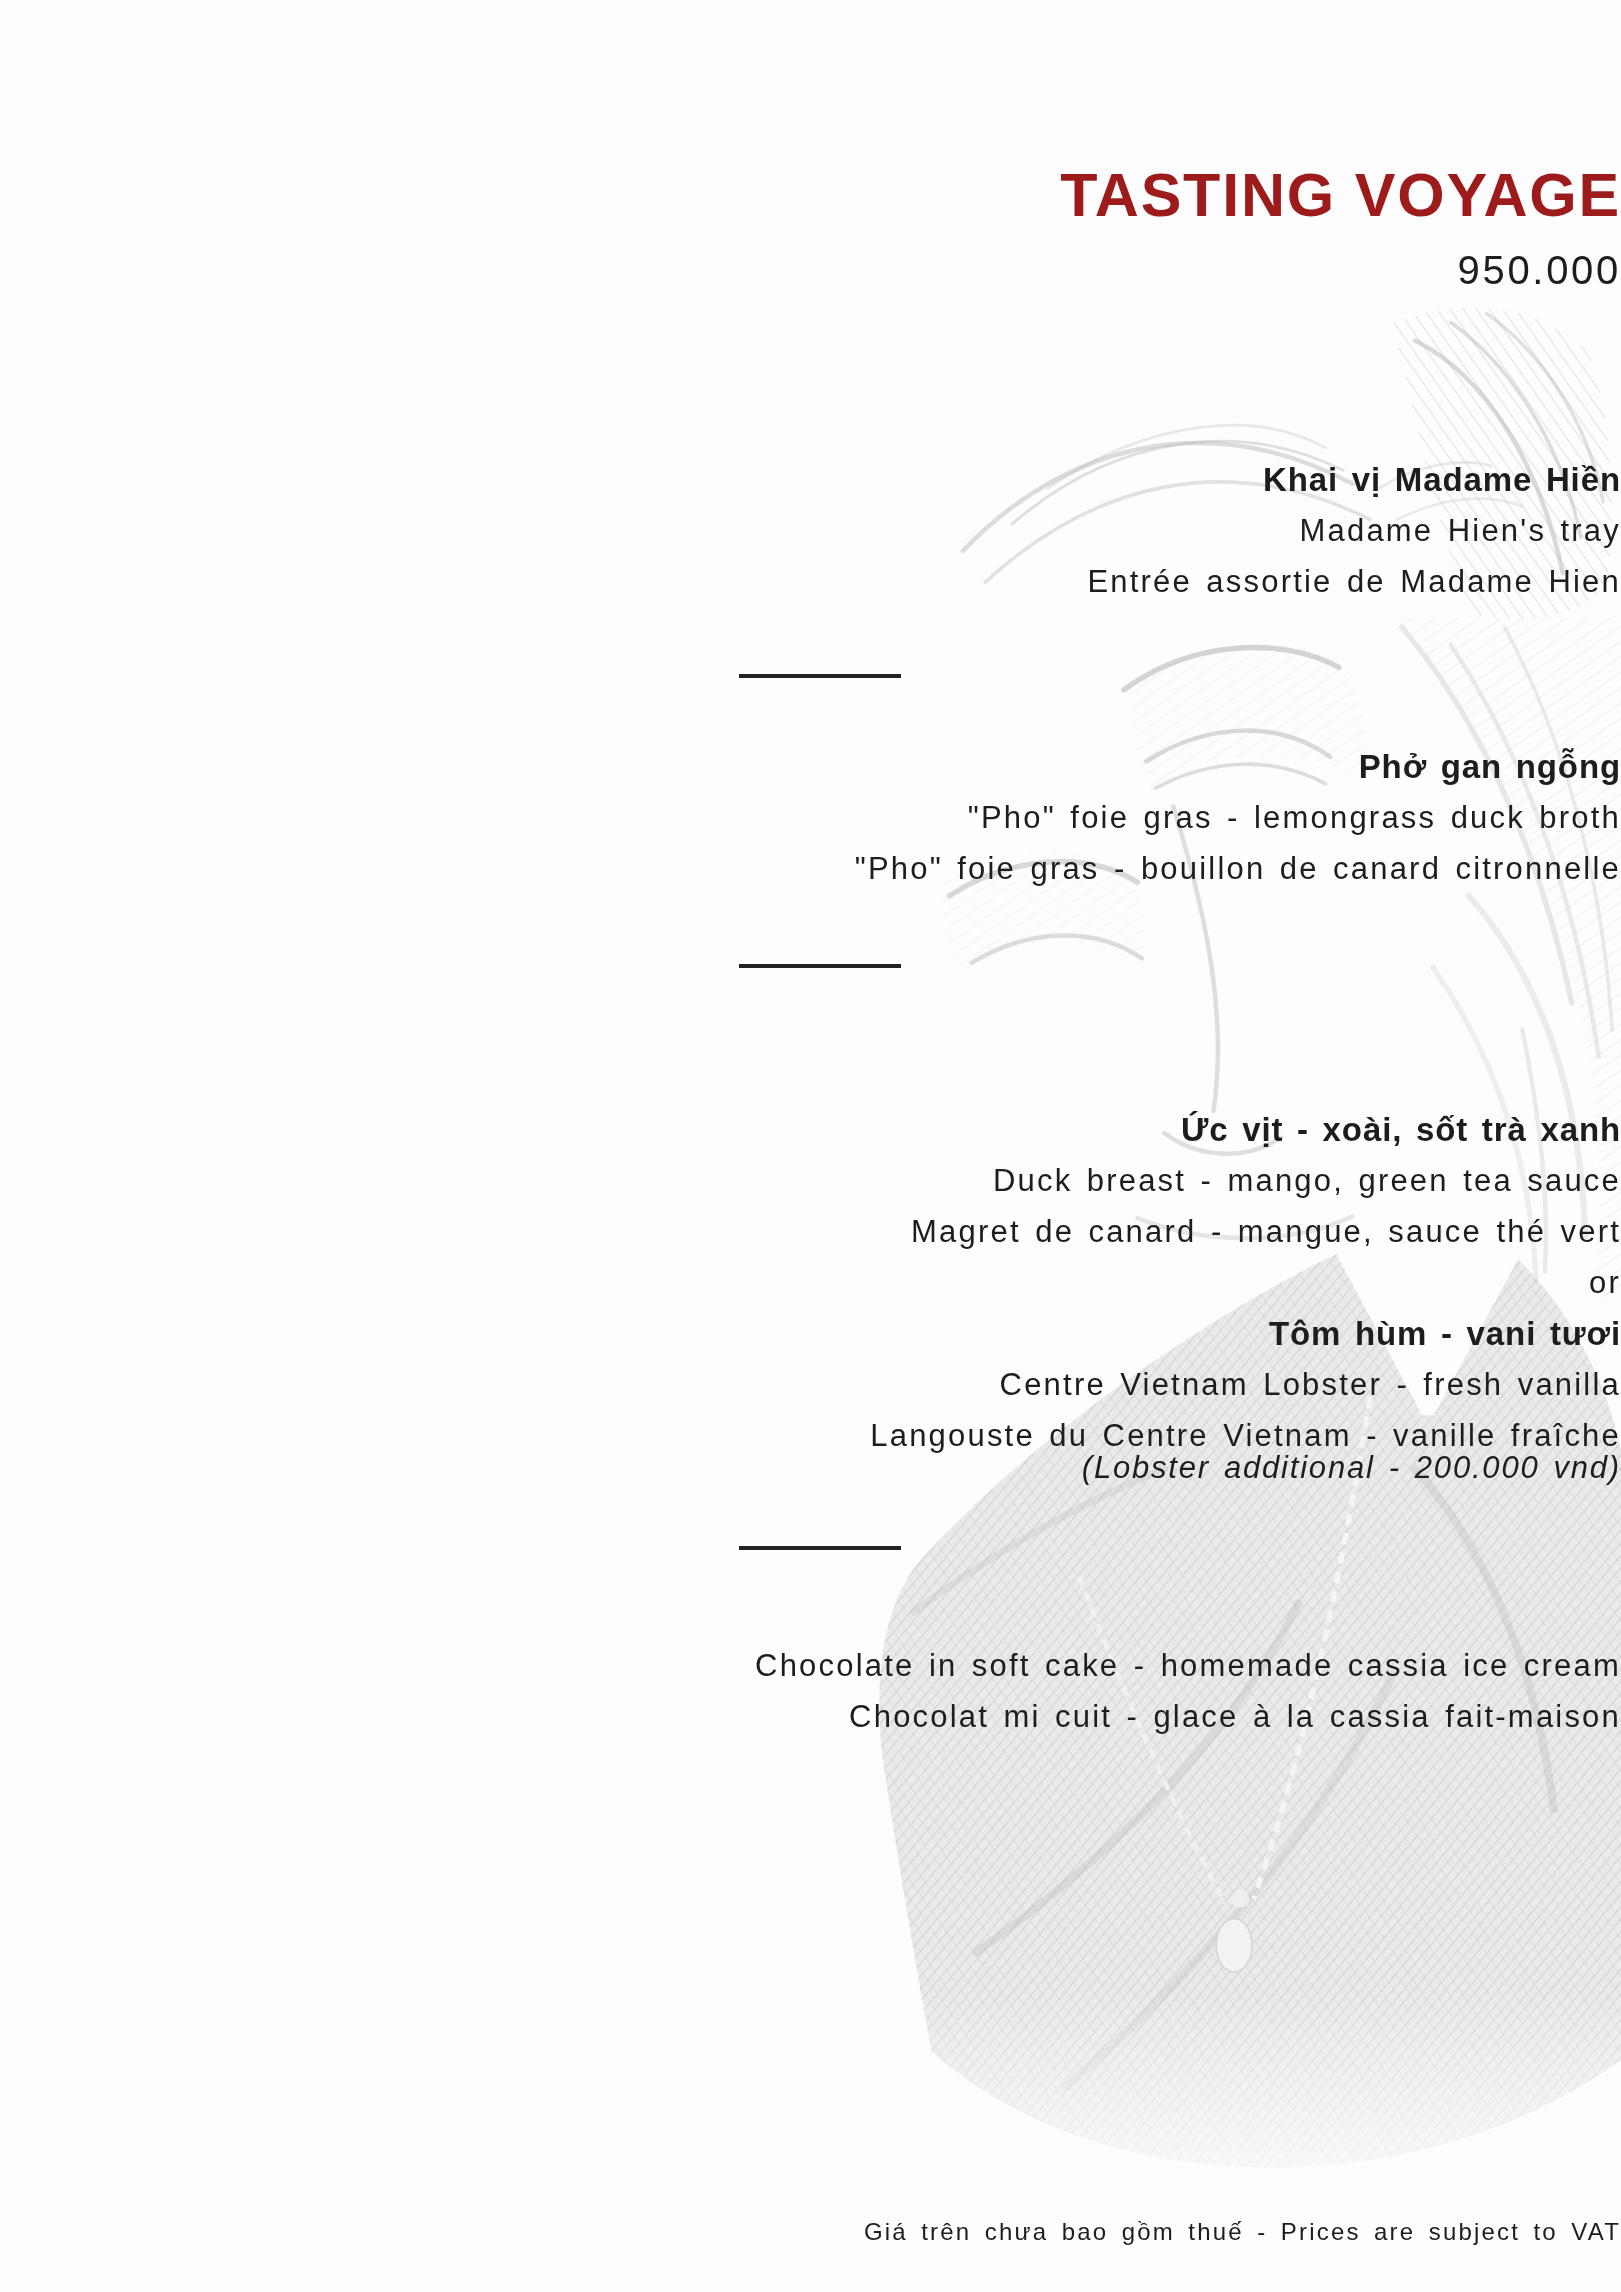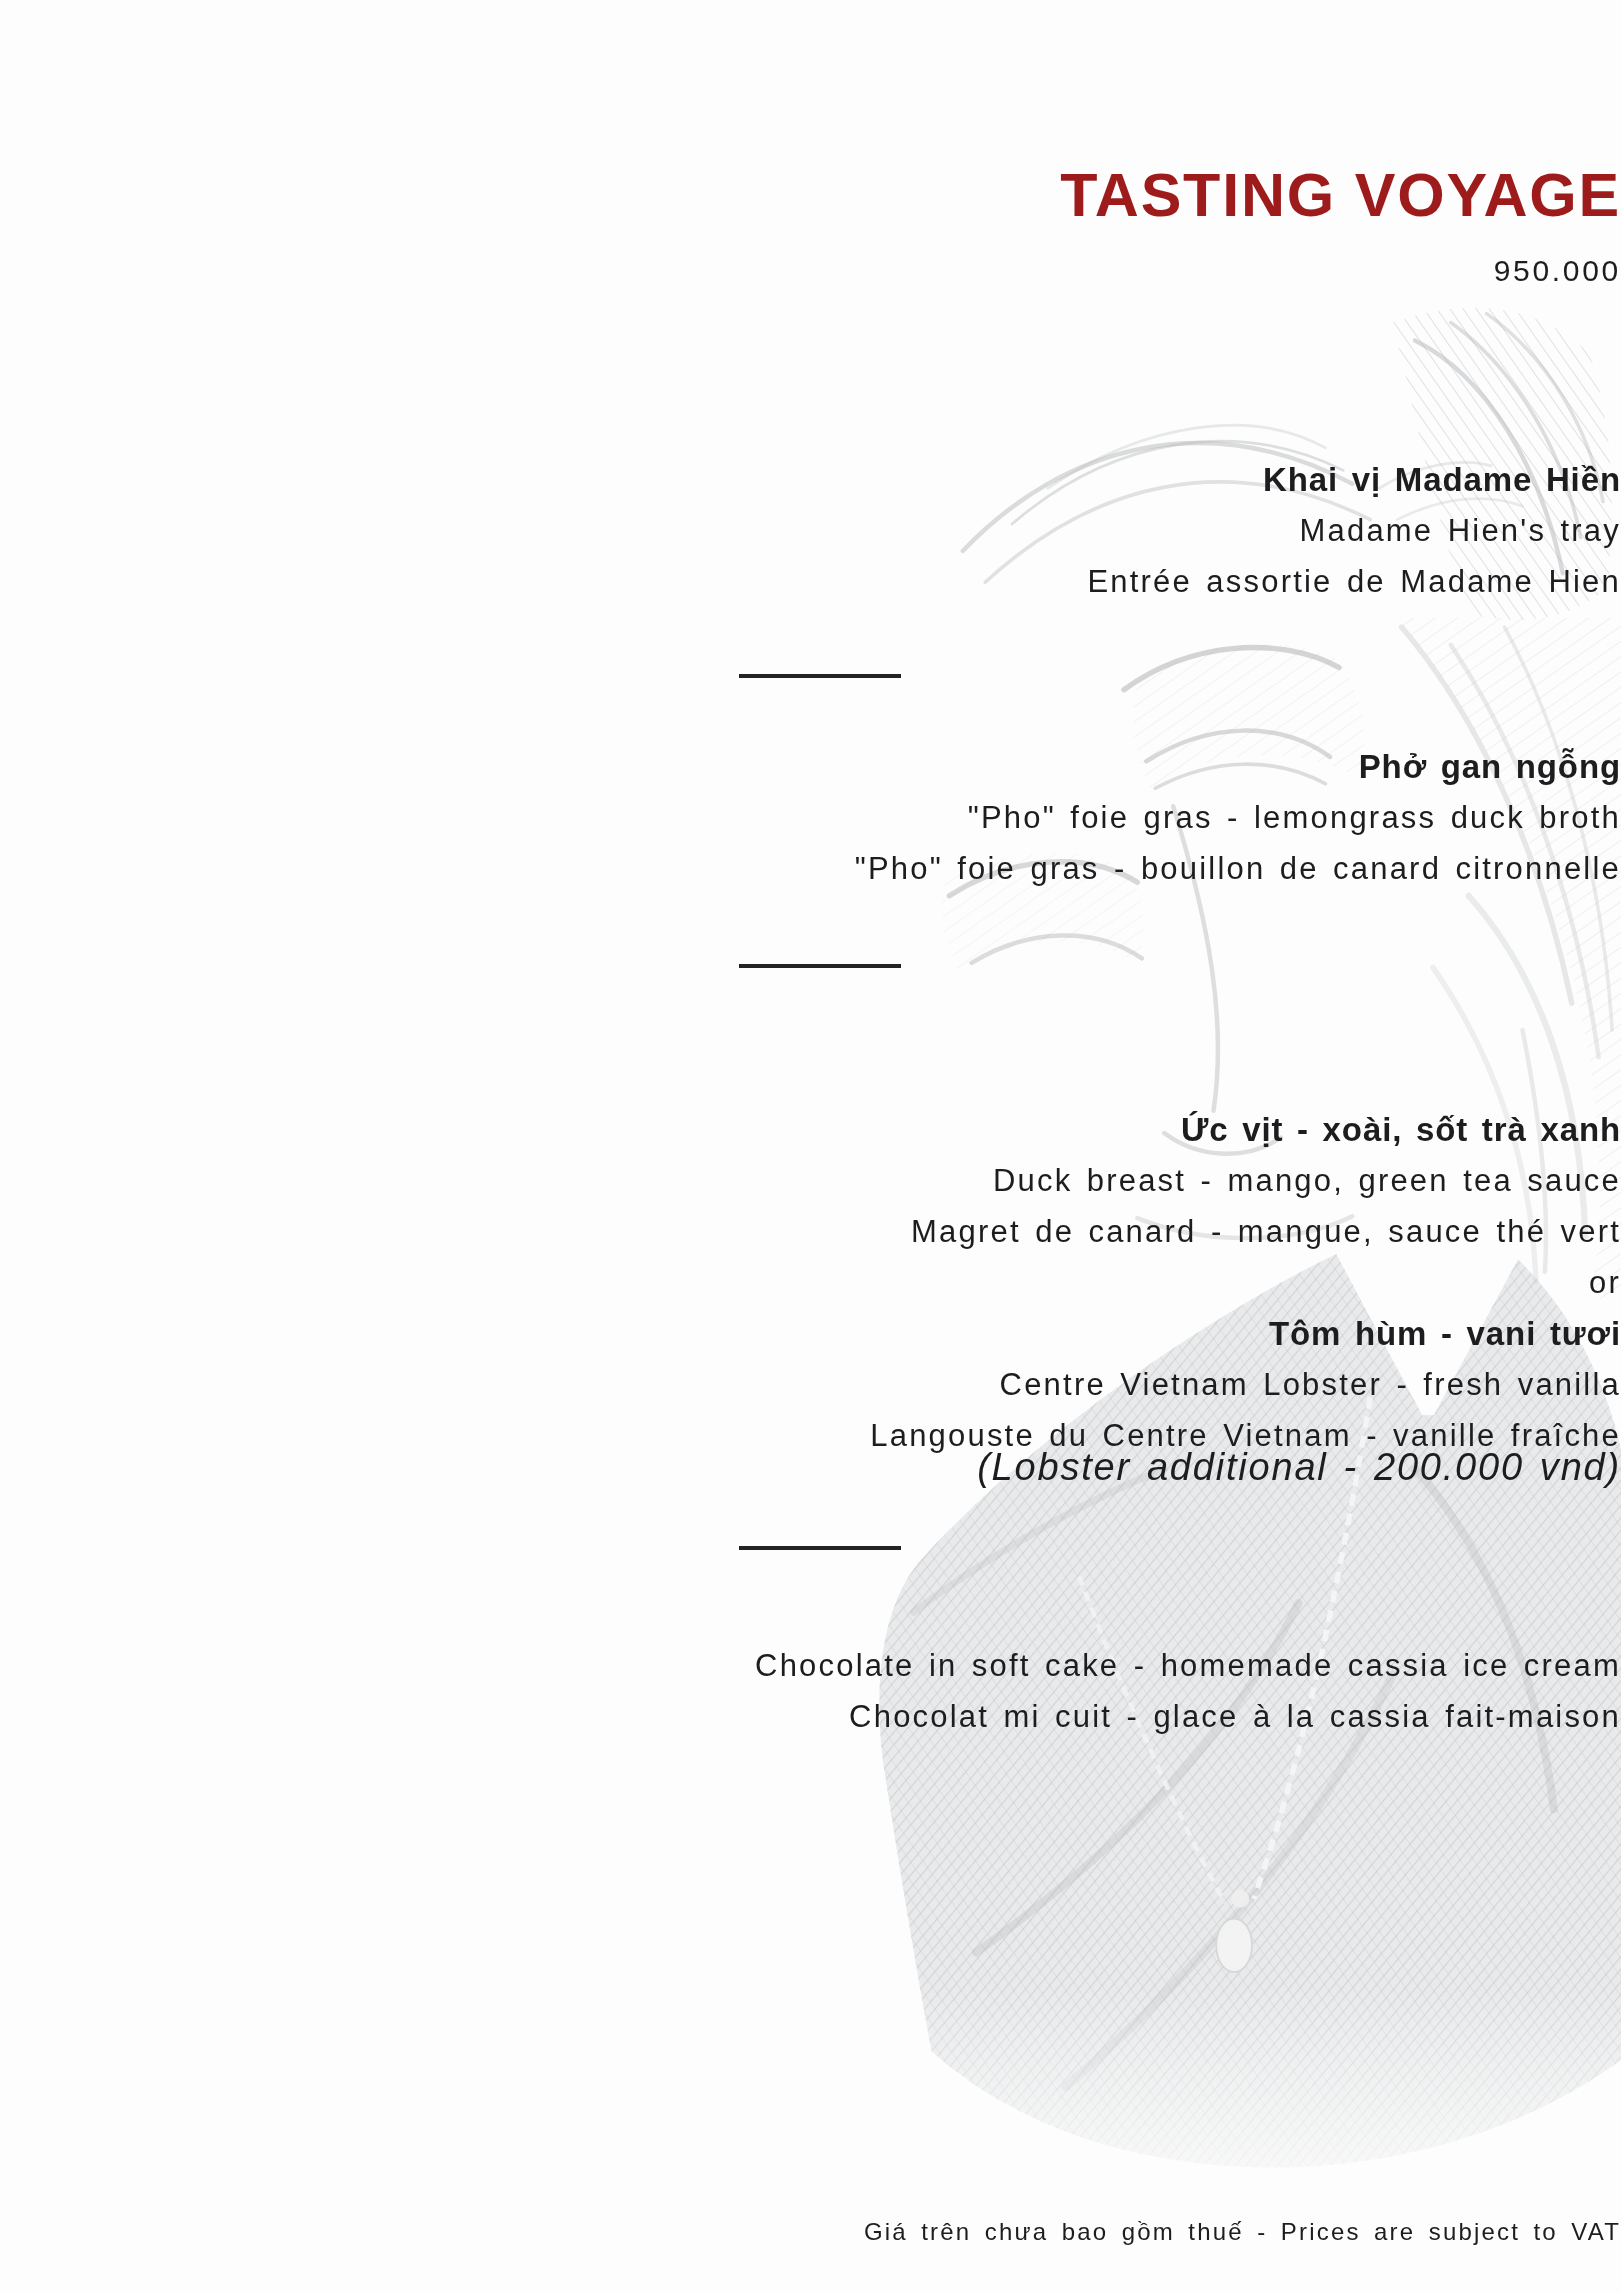--- a/index.html
+++ b/index.html
@@ -28,40 +28,40 @@
     top: 154px;
     margin: 0;
     font-size: 61px;
     font-weight: 700;
     letter-spacing: 1.8px;
     line-height: 82px;
     color: #9e1b1b;
   }
   .menu-price {
     top: 247px;
-    font-size: 30px;
+    font-size: 40px;
     letter-spacing: 2.7px;
     line-height: 47px;
     font-weight: 400;
   }
   .course {
     font-size: 31px;
     letter-spacing: 2.2px;
     word-spacing: 3.6px;
     line-height: 51px;
     font-weight: 400;
   }
   .course .vi {
     font-weight: 700;
     font-size: 33px;
     letter-spacing: 0.9px;
   }
   .or-line { font-weight: 400; }
   .note {
-    font-size: 38px;
+    font-size: 31px;
     font-style: italic;
     letter-spacing: 1.8px;
     word-spacing: 3.6px;
     line-height: 51px;
   }
   .divider {
     position: absolute;
     left: 50%;
     margin-left: -72px;
     width: 162px;

